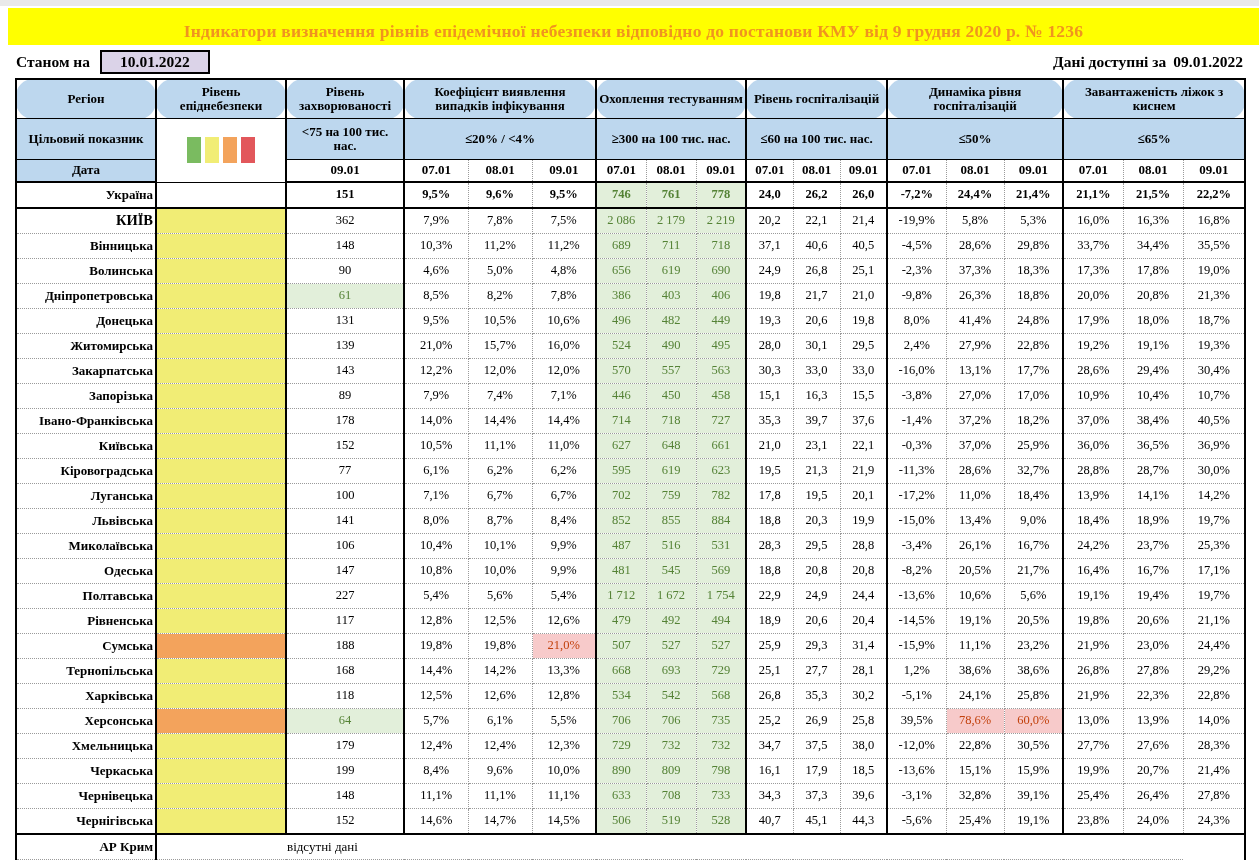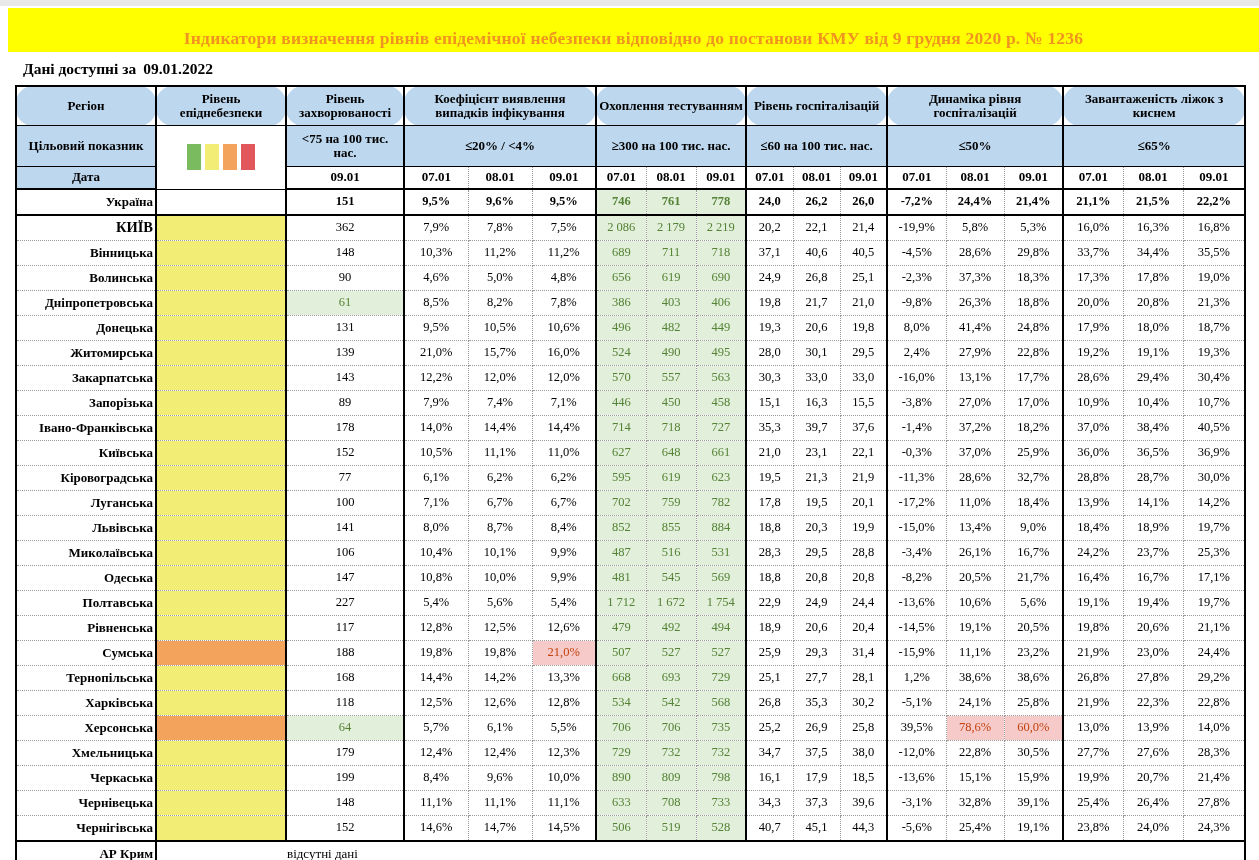--- a/index.html
+++ b/index.html
@@ -5,21 +5,21 @@
   html,body{margin:0;padding:0;}
   body{
     width:1259px;height:860px;background:#ffffff;
     font-family:"Liberation Serif","DejaVu Serif",serif;
     color:#000;overflow:hidden;
   }
   .top-strip{height:6px;background:#e9e9e9;}
   .title-bar{
     margin:2px 0 0 8px;background:#FFFF00;color:#F0941F;
     font-weight:bold;font-size:17.5px;text-align:center;
-    padding:20px 0 3px 0;letter-spacing:.2px;
+    padding:13px 0 3px 0;letter-spacing:.2px;
   }
   .meta-row{
     display:flex;justify-content:space-between;align-items:center;
     padding:3px 16px 2px 16px;height:28px;font-weight:bold;font-size:15.5px;
   }
   .meta-left{display:flex;align-items:center;}
   .as-of-box{
     display:inline-block;background:#DBD3E8;border:2px solid #000;
     padding:1px 18px;margin-left:10px;font-size:15.5px;
   }
@@ -59,20 +59,24 @@
 </head>
 <body>
 
 <div class="top-strip"></div>
 
 <div class="title-bar">
   <span>Індикатори визначення рівнів епідемічної небезпеки відповідно до постанови КМУ від 9 грудня 2020 р. № 1236</span>
 </div>
 
 <div class="meta-row">
+  <div class="meta-left">
+    <span>Станом на</span>
+    <span class="as-of-box">10.01.2022</span>
+  </div>
   <div class="meta-right">
     <span>Дані доступні за</span><span>09.01.2022</span>
   </div>
 </div>
 
 <table>
   <colgroup>
     <col style="width:140px">
       <col style="width:130px">
       <col style="width:118px">

